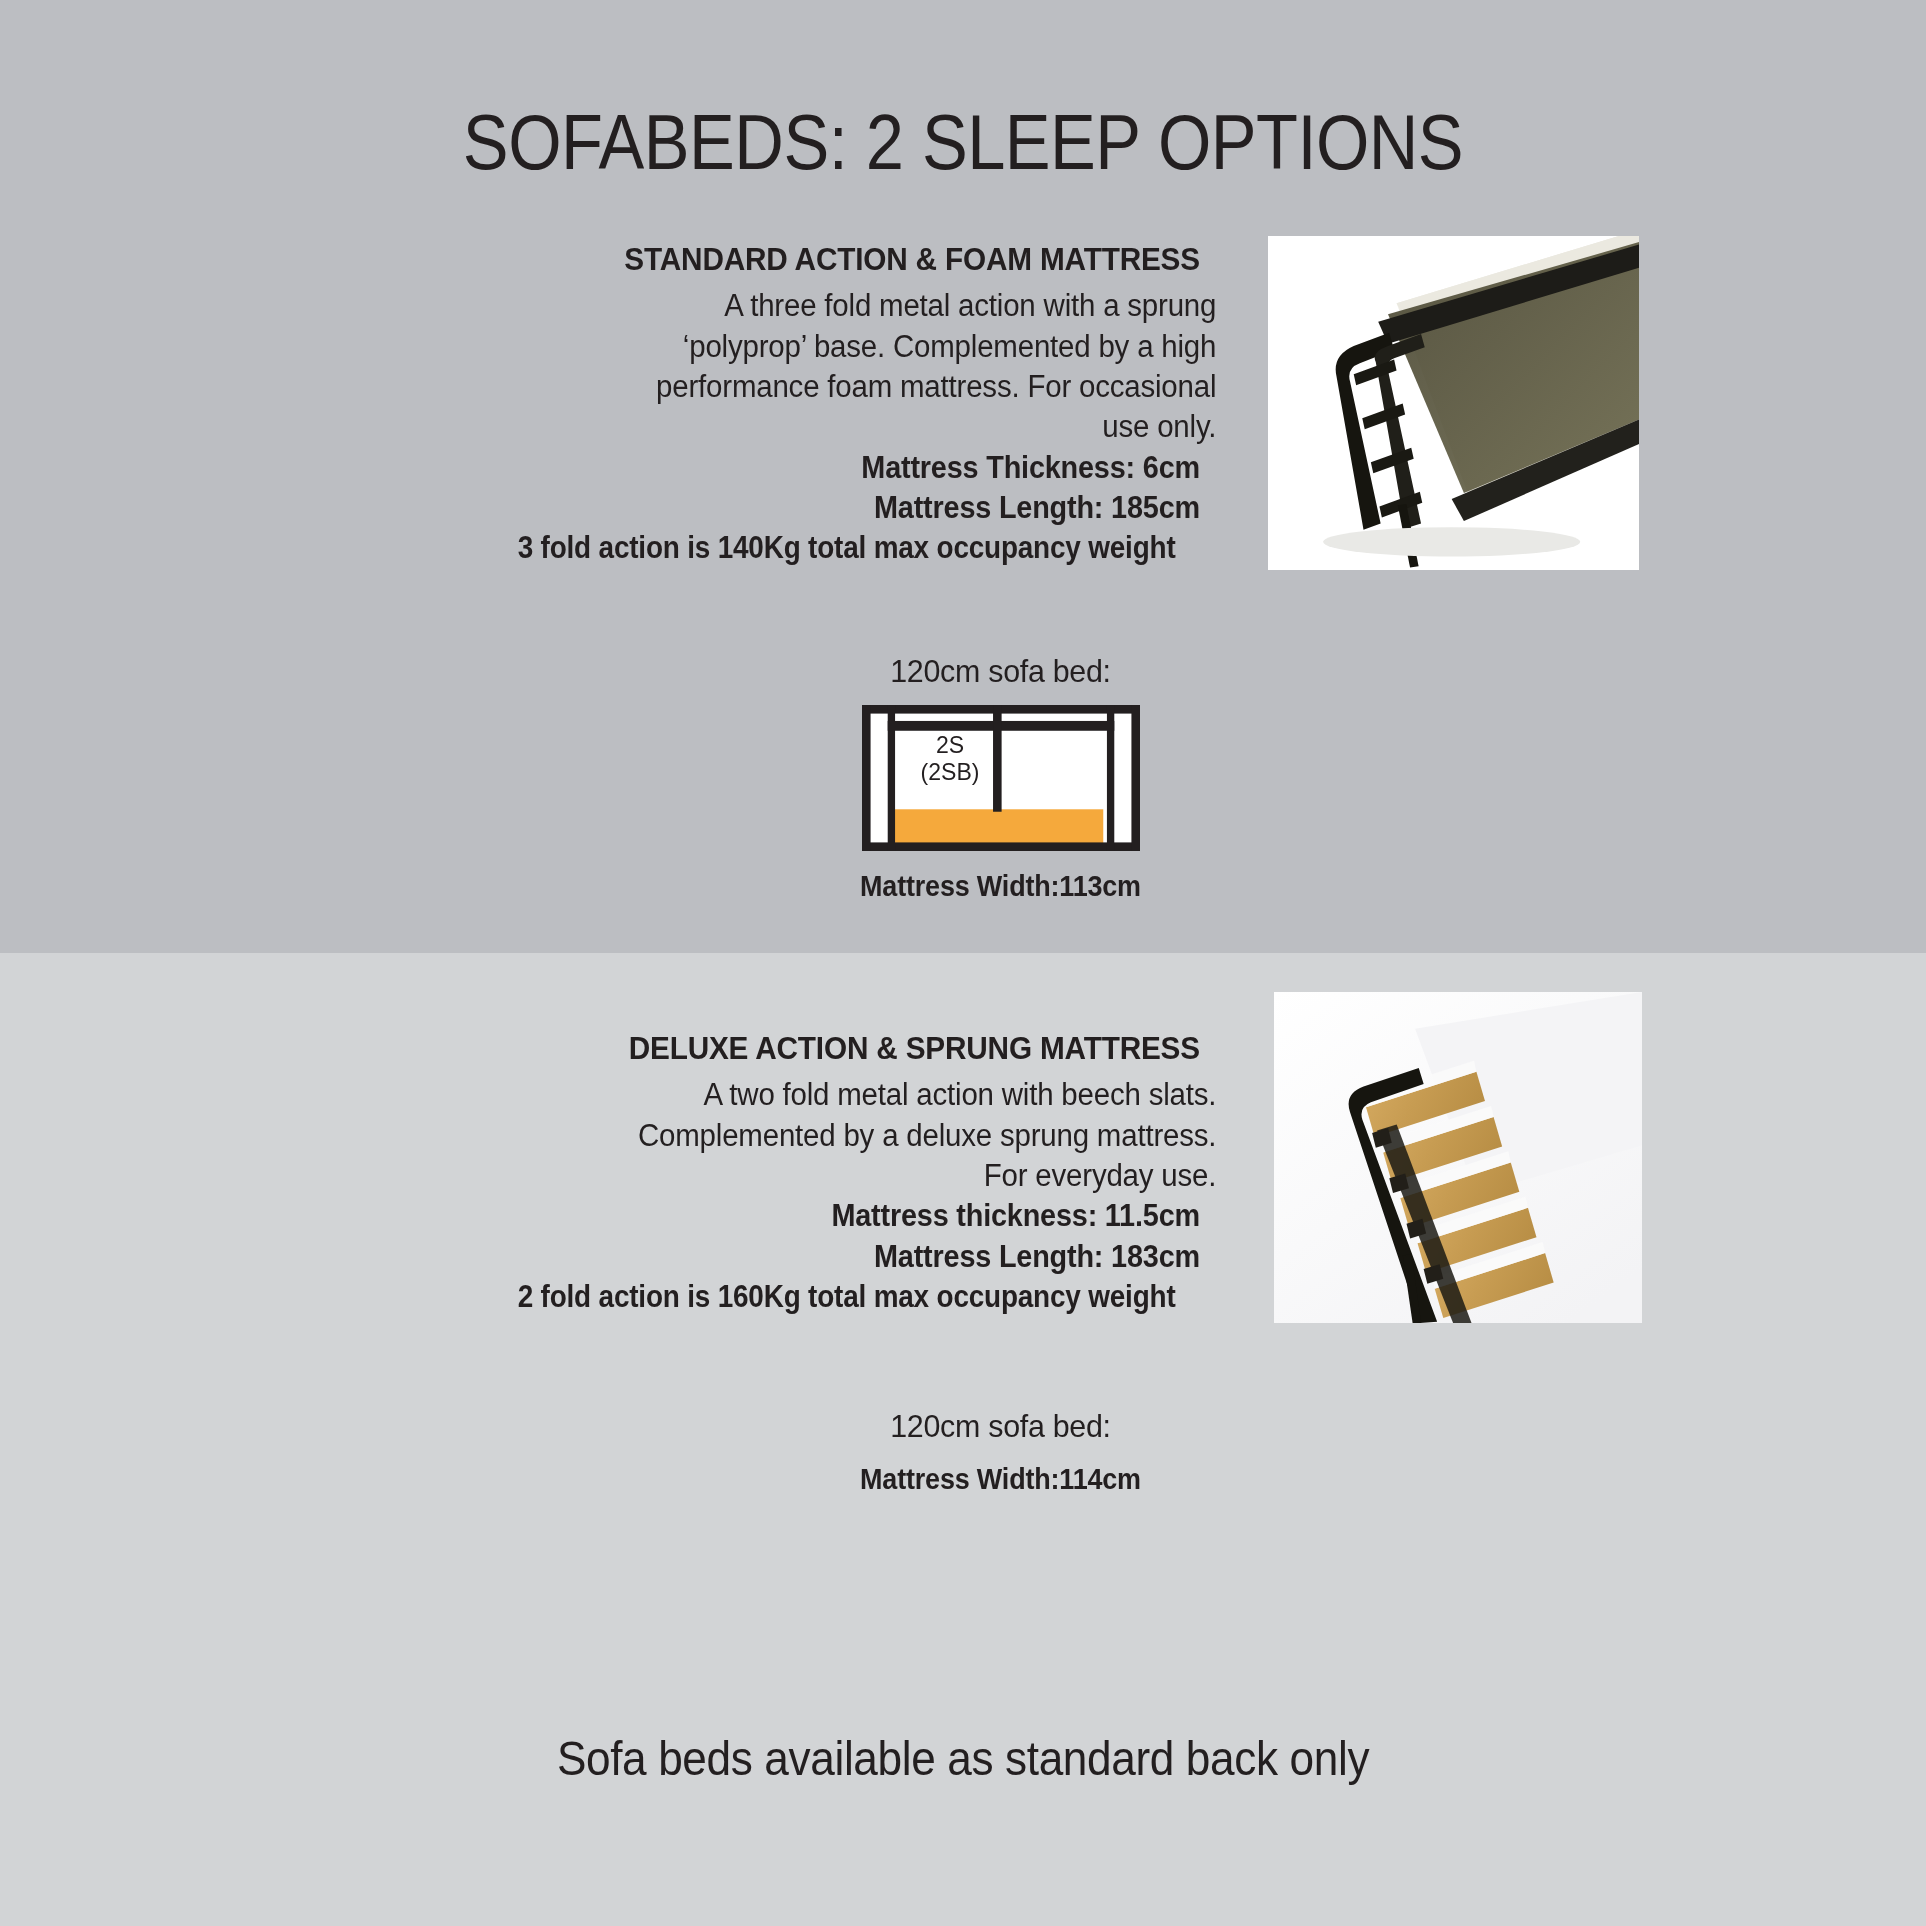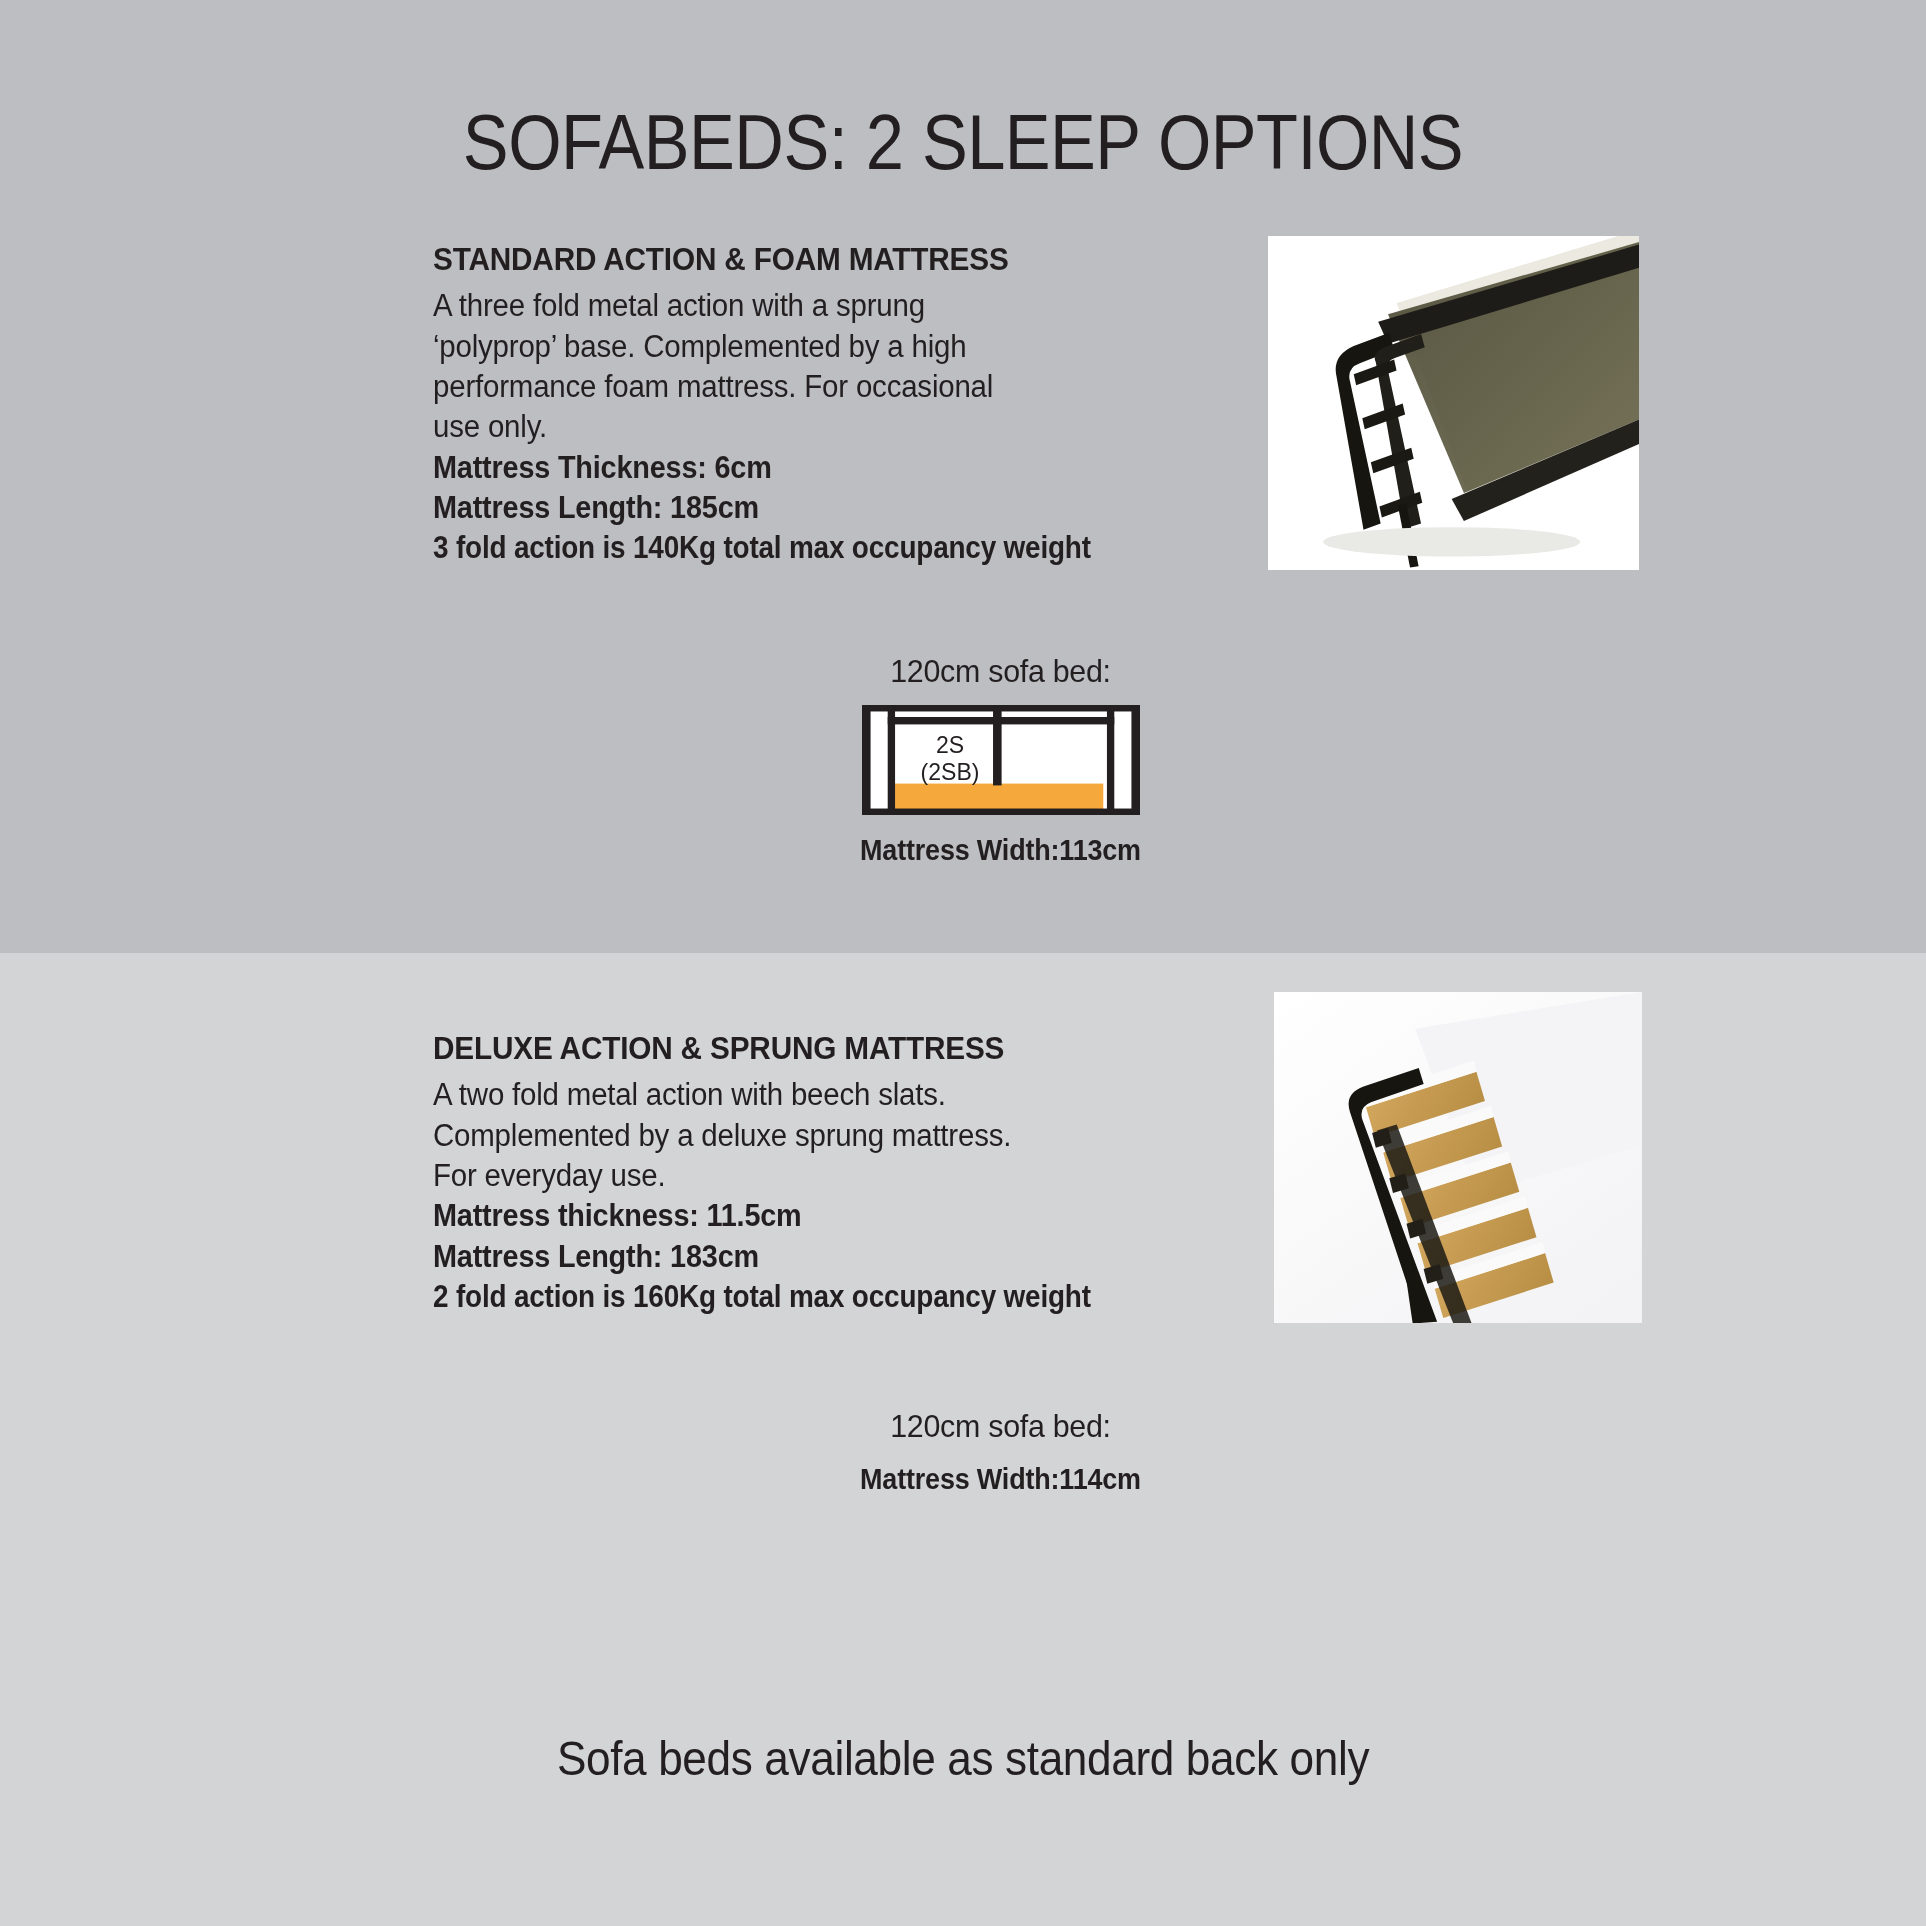--- a/index.html
+++ b/index.html
@@ -45,23 +45,24 @@
     font-weight: 400;
     letter-spacing: -0.6px;
     color: #231f20;
     transform: scaleX(0.88);
     white-space: nowrap;
   }
 
   
   .textcol {
     position: absolute;
-    left: 433px;
+    left: 442px;
     width: 815px;
     color: #231f20;
+    text-align: right;
   }
   .textcol.one { top: 240px; }
   .textcol.two { top: 1029px; }
 
   .sec-head {
     font-size: 32px;
     line-height: 1.22;
     font-weight: 700;
     letter-spacing: -0.2px;
     margin-bottom: 7.4px;
@@ -115,21 +116,21 @@
     font-size: 32px;
     line-height: 1.1;
     font-weight: 400;
     letter-spacing: -0.3px;
     color: #231f20;
     transform: scaleX(0.95);
   }
 
   .sofa-wrap {
     width: 278px;
-    height: 110px;
+    height: 146px;
     margin: 16px auto 0 auto;
     position: relative;
   }
   .sofa-wrap svg { display: block; width: 100%; height: 100%; }
 
   .sofa-label {
     position: absolute;
     left: 33px;
     width: 110px;
     text-align: center;

